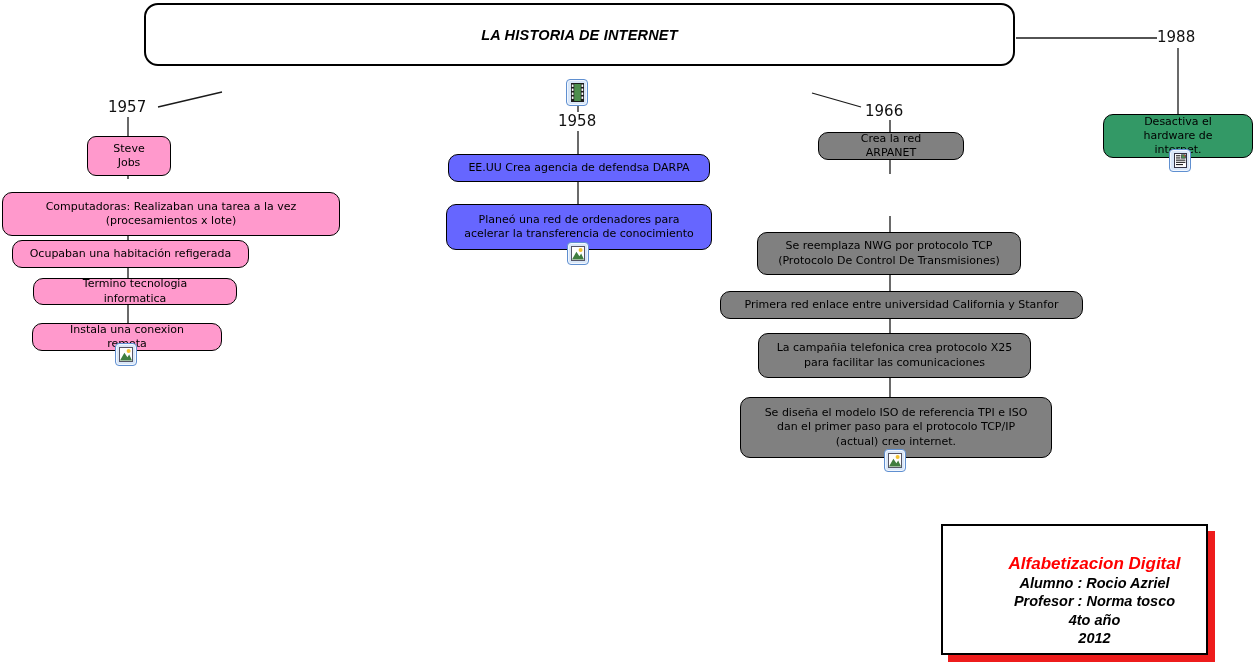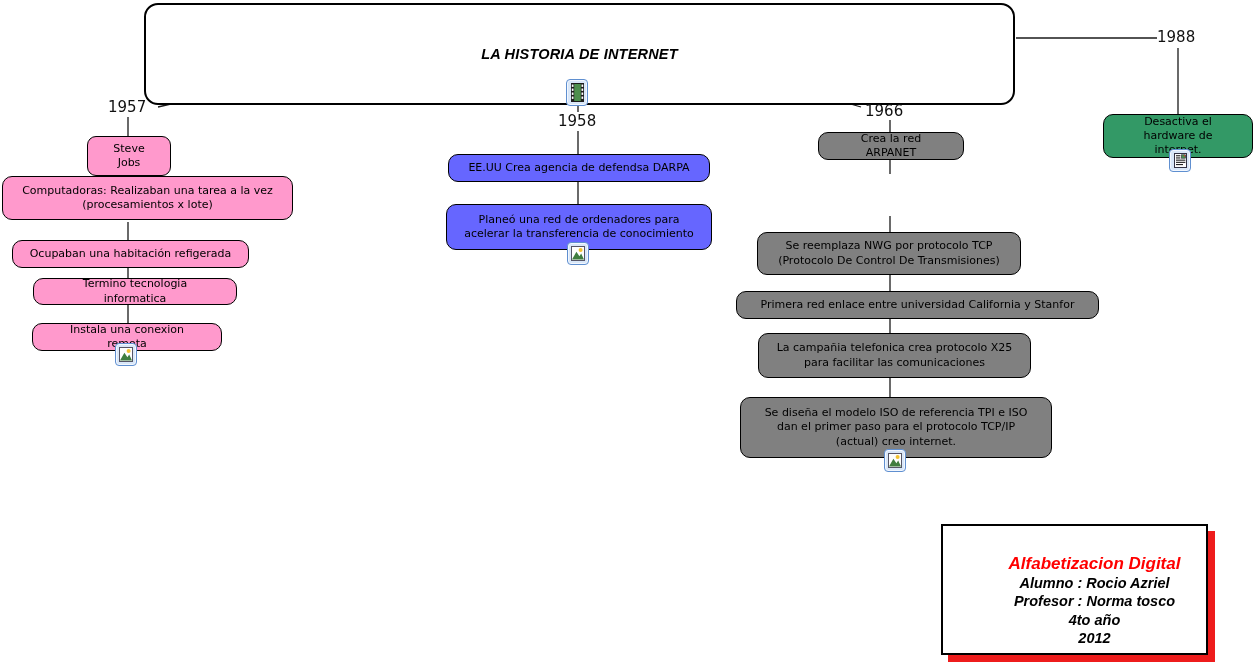--- a/index.html
+++ b/index.html
@@ -8,21 +8,21 @@
   }
   *{margin:0;padding:0;box-sizing:border-box;}
   html,body{background:#ffffff;}
   #canvas{
     position:relative;width:1255px;height:665px;background:#ffffff;
     overflow:hidden;font-family:"DejaVu Sans",sans-serif;
   }
   #wires{position:absolute;left:0;top:0;z-index:1;}
   #wires line{stroke:var(--line);stroke-width:1.3px;}
   .title-box{
-    position:absolute;left:144px;top:3px;width:871px;height:102px;
+    position:absolute;left:144px;top:3px;width:871px;height:63px;
     background:#ffffff;border:2.5px solid #000;border-radius:14px;
     display:flex;align-items:center;justify-content:center;z-index:2;
   }
   .title-box span{
     font-family:"Liberation Sans",sans-serif;font-weight:bold;font-style:italic;
     font-size:14.5px;color:#000;letter-spacing:.2px;
   }
   .year{
     position:absolute;z-index:2;font-size:15px;color:#111;cursor:default;
   }
@@ -92,21 +92,21 @@
       <rect x="0.8" y="13.5" width="1.7" height="2.4" fill="#fff"></rect>
       <rect x="10.5" y="1.5" width="1.7" height="2.4" fill="#fff"></rect>
       <rect x="10.5" y="5.5" width="1.7" height="2.4" fill="#fff"></rect>
       <rect x="10.5" y="9.5" width="1.7" height="2.4" fill="#fff"></rect>
       <rect x="10.5" y="13.5" width="1.7" height="2.4" fill="#fff"></rect>
     </svg>
   </div>
 
   <div class="year" style="left:108px;top:98px">1957</div>
   <div class="node pink" style="left:87px;top:136px;width:84px;height:40px;border-radius:9px">Steve Jobs</div>
-  <div class="node pink" style="left:2px;top:176px;width:291px;height:44px">Computadoras: Realizaban una tarea a la vez (procesamientos x lote)</div>
+  <div class="node pink" style="left:2px;top:192px;width:338px;height:44px">Computadoras: Realizaban una tarea a la vez (procesamientos x lote)</div>
   <div class="node pink" style="left:12px;top:240px;width:237px;height:28px">Ocupaban una habitación refigerada</div>
   <div class="node pink" style="left:33px;top:278px;width:204px;height:27px">Termino tecnologia informatica</div>
   <div class="node pink" style="left:32px;top:323px;width:190px;height:28px">Instala una conexion remota</div>
   <div class="res-icon" style="left:115px;top:343px">
     <svg width="14" height="15" viewBox="0 0 14 15">
       <rect x="0.5" y="0.5" width="13" height="14" fill="#fdfdfd" stroke="#556" stroke-width="1"></rect>
       <circle cx="9.6" cy="4" r="2" fill="#f2c230"></circle>
       <polygon points="1,13.6 5.4,5.8 8.4,10.2 10.2,7.6 13,13.6" fill="#3f7d3f"></polygon>
     </svg>
   </div>
@@ -118,21 +118,21 @@
     <svg width="14" height="15" viewBox="0 0 14 15">
       <rect x="0.5" y="0.5" width="13" height="14" fill="#fdfdfd" stroke="#556" stroke-width="1"></rect>
       <circle cx="9.6" cy="4" r="2" fill="#f2c230"></circle>
       <polygon points="1,13.6 5.4,5.8 8.4,10.2 10.2,7.6 13,13.6" fill="#3f7d3f"></polygon>
     </svg>
   </div>
 
   <div class="year" style="left:865px;top:102px">1966</div>
   <div class="node gray" style="left:818px;top:132px;width:146px;height:28px">Crea la red ARPANET</div>
   <div class="node gray" style="left:757px;top:232px;width:264px;height:43px">Se reemplaza NWG por protocolo TCP (Protocolo De Control De Transmisiones)</div>
-  <div class="node gray" style="left:736px;top:291px;width:363px;height:28px">Primera red enlace entre universidad California y Stanfor</div>
+  <div class="node gray" style="left:720px;top:291px;width:363px;height:28px">Primera red enlace entre universidad California y Stanfor</div>
   <div class="node gray" style="left:758px;top:333px;width:273px;height:45px">La campañia telefonica crea protocolo X25 para facilitar las comunicaciones</div>
   <div class="node gray" style="left:740px;top:397px;width:312px;height:61px">Se diseña el modelo ISO de referencia TPI e ISO dan el primer paso para el protocolo TCP/IP (actual) creo internet.</div>
   <div class="res-icon" style="left:884px;top:449px">
     <svg width="14" height="15" viewBox="0 0 14 15">
       <rect x="0.5" y="0.5" width="13" height="14" fill="#fdfdfd" stroke="#556" stroke-width="1"></rect>
       <circle cx="9.6" cy="4" r="2" fill="#f2c230"></circle>
       <polygon points="1,13.6 5.4,5.8 8.4,10.2 10.2,7.6 13,13.6" fill="#3f7d3f"></polygon>
     </svg>
   </div>
 

